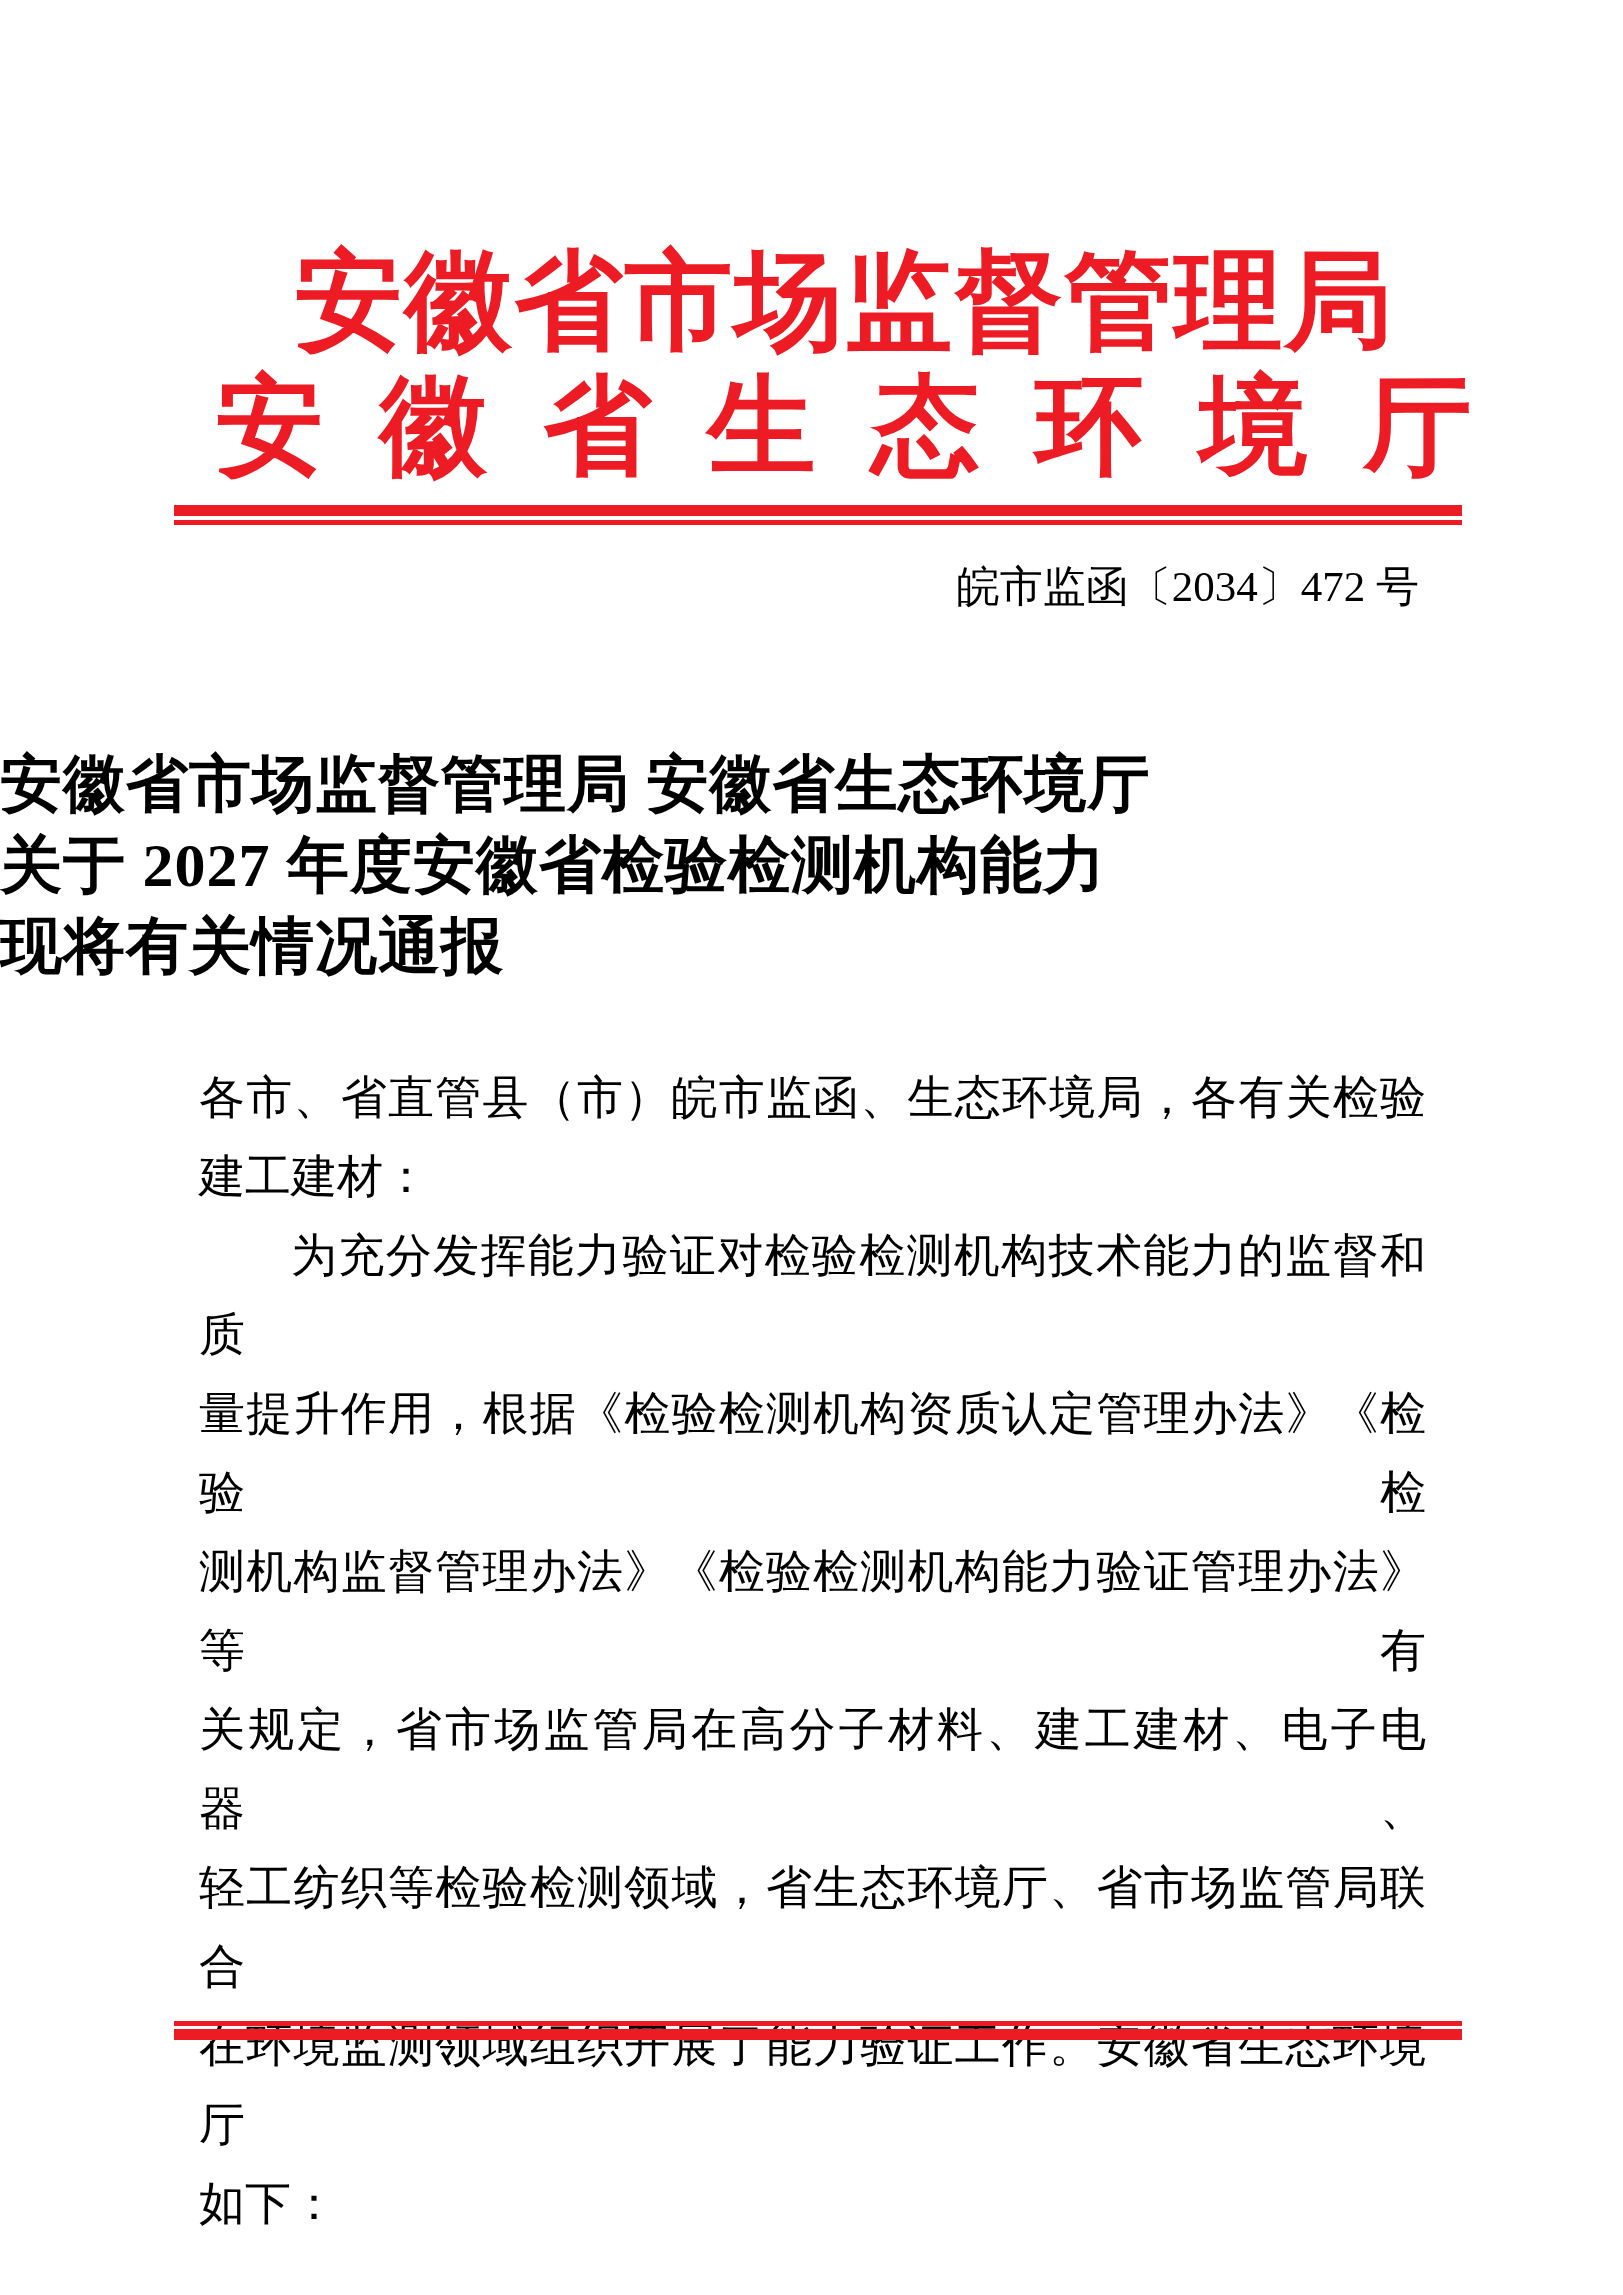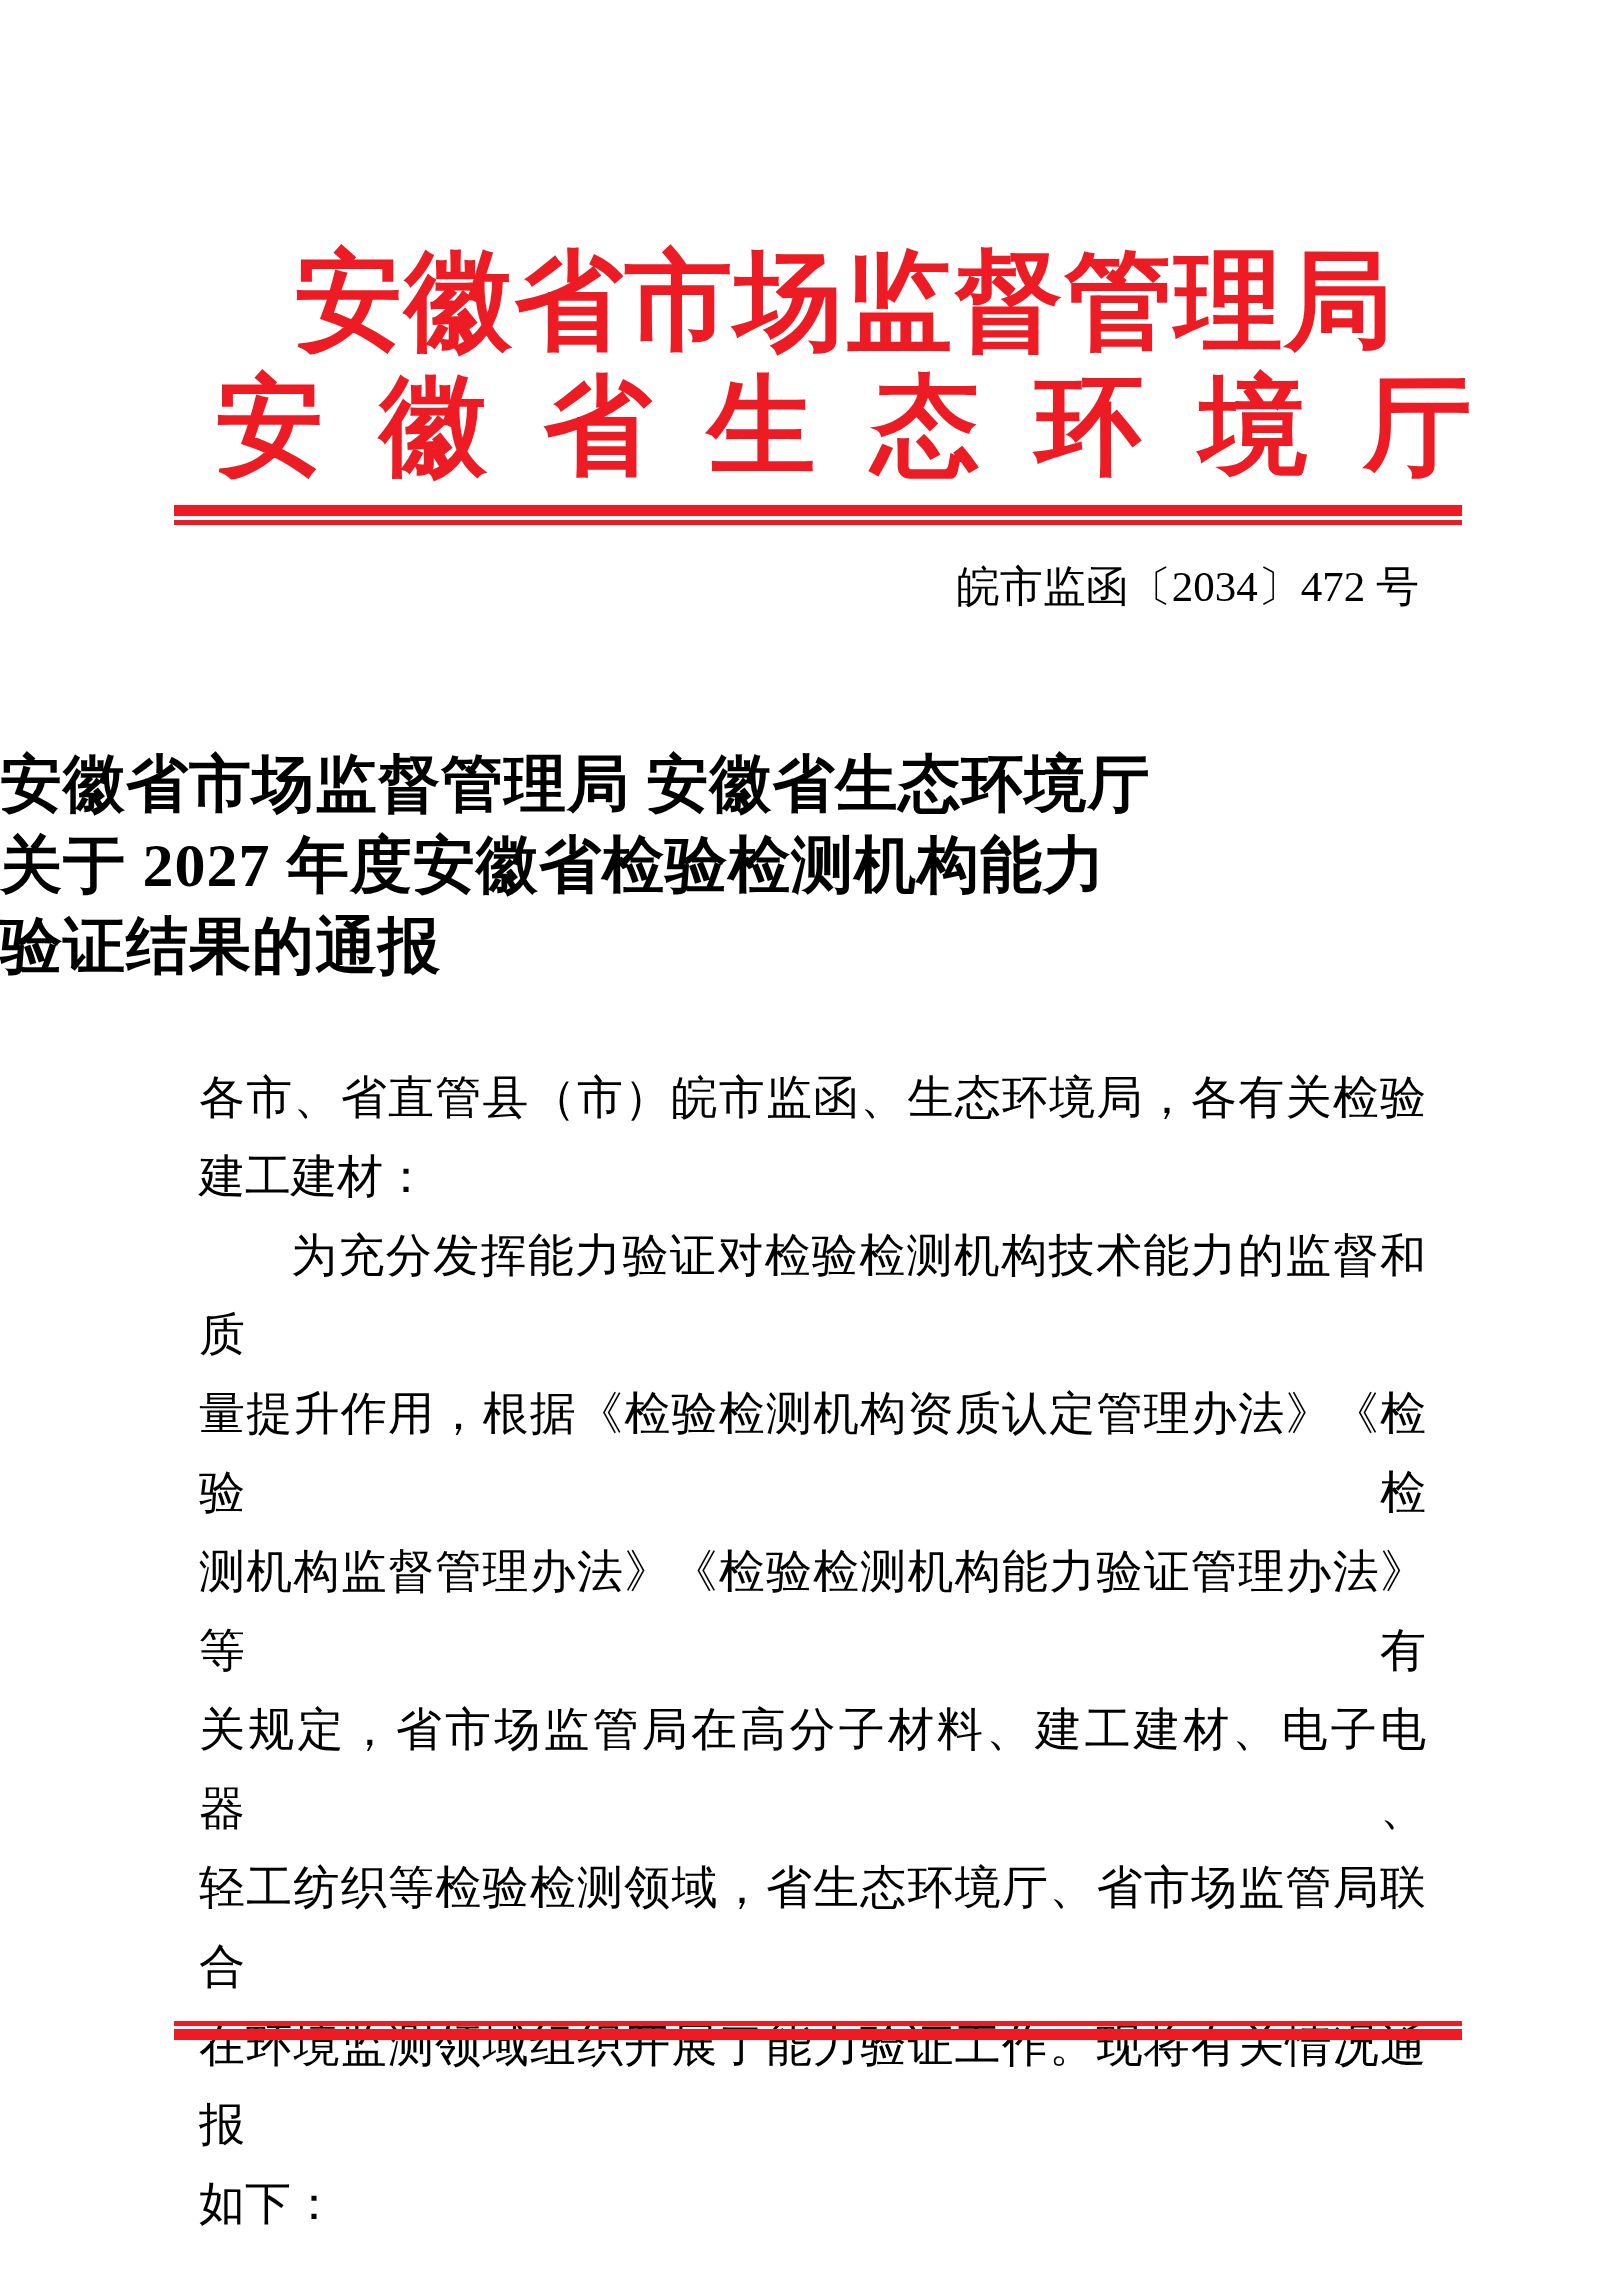--- a/index.html
+++ b/index.html
@@ -86,32 +86,32 @@
   </div>
 
   <div class="rule rule-header-thick"></div>
   <div class="rule rule-header-thin"></div>
 
   <div class="doc-number">皖市监函〔2034〕472 号</div>
 
   <div class="doc-title">
     <div>安徽省市场监督管理局 安徽省生态环境厅</div>
     <div>关于 2027 年度安徽省检验检测机构能力</div>
-    <div>验证结果的通报</div>
+    <div>现将有关情况通报</div>
   </div>
 
   <div class="doc-body">
       <div class="body-line fill">各市、省直管县（市）皖市监函、生态环境局，各有关检验</div>
       <div class="body-line">建工建材：</div>
       <div class="body-line fill indent">为充分发挥能力验证对检验检测机构技术能力的监督和质</div>
       <div class="body-line fill">量提升作用，根据《检验检测机构资质认定管理办法》《检验检</div>
       <div class="body-line fill">测机构监督管理办法》《检验检测机构能力验证管理办法》等有</div>
       <div class="body-line fill">关规定，省市场监管局在高分子材料、建工建材、电子电器、</div>
       <div class="body-line fill">轻工纺织等检验检测领域，省生态环境厅、省市场监管局联合</div>
-      <div class="body-line fill">在环境监测领域组织开展了能力验证工作。现将有关情况通报</div>
+      <div class="body-line fill">在环境监测领域组织开展了能力验证工作。安徽省生态环境厅</div>
       <div class="body-line">如下：</div>
     </div>
 
   <div class="rule rule-footer-thin"></div>
   <div class="rule rule-footer-thick"></div>
 
 </div>
 
 
 </body></html>

